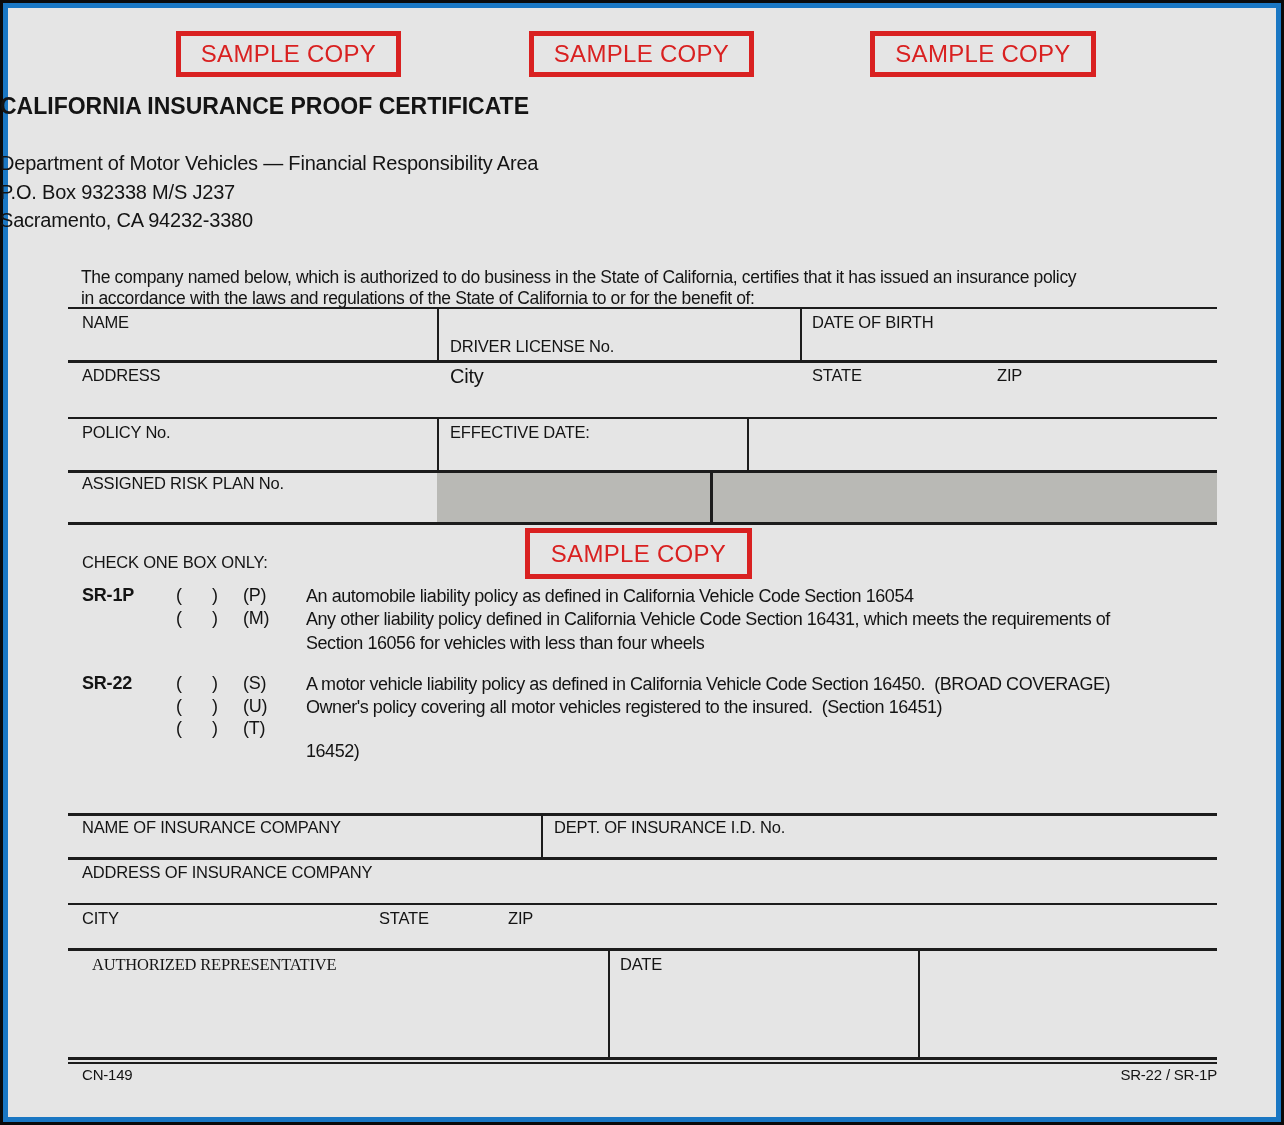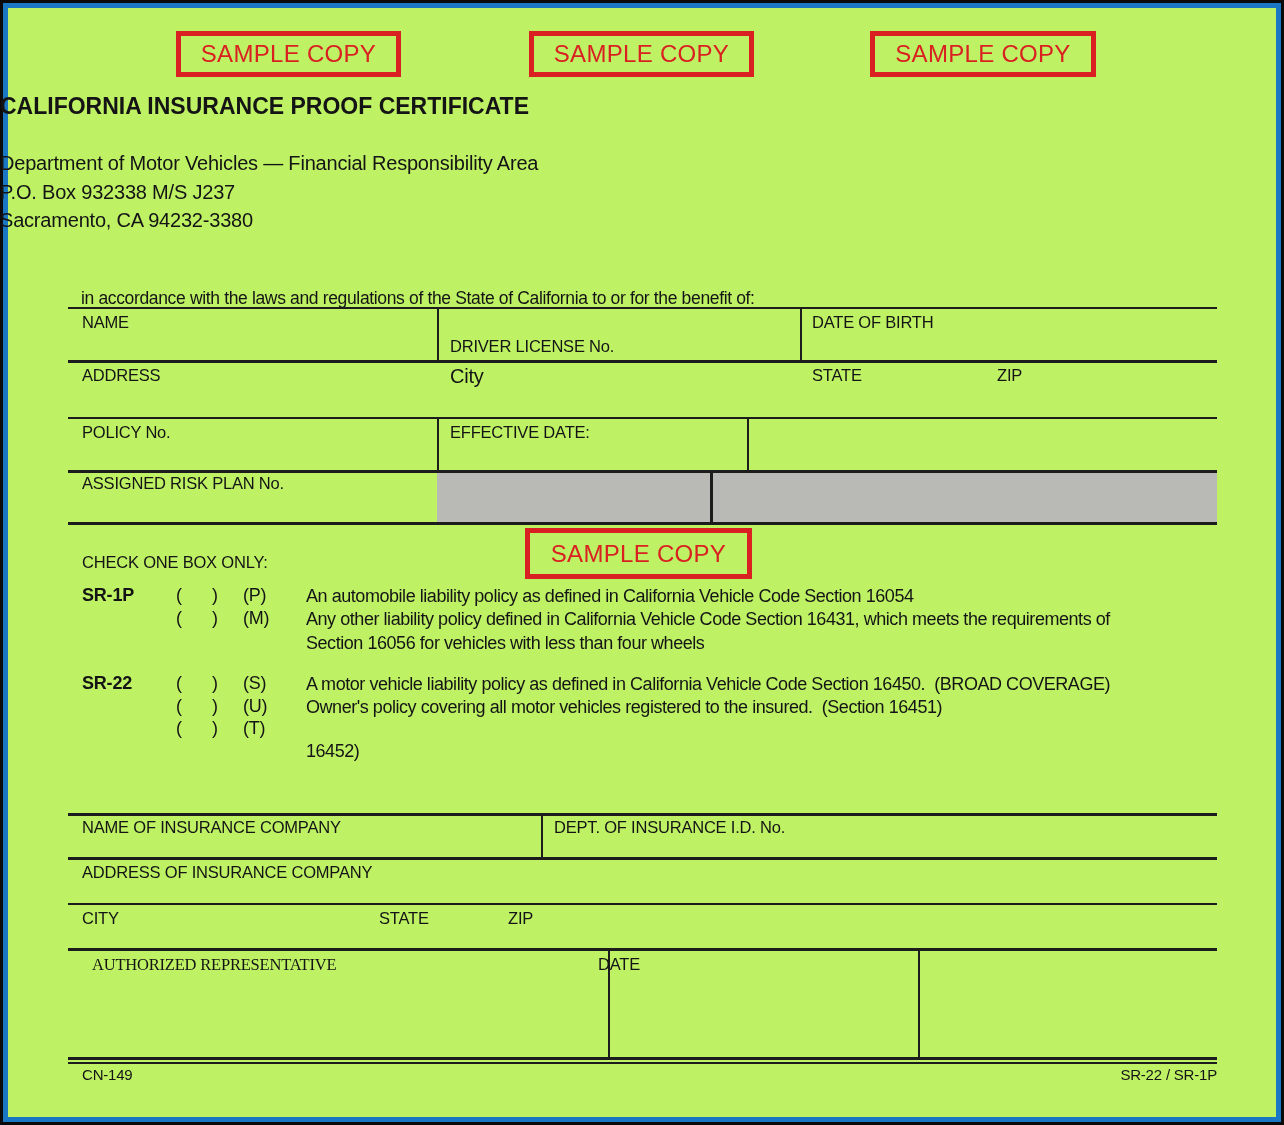--- a/index.html
+++ b/index.html
@@ -1,18 +1,18 @@
 <!DOCTYPE html>
 <html><head>
 <meta charset="utf-8">
 <style>
   html,body{margin:0;padding:0;background:#ffffff;}
   .page{
     position:relative; width:1284px; height:1125px;
-    background:#bef264; color:#141414; overflow:hidden;
+    background:#e5e5e5; color:#141414; overflow:hidden;
     font-family:"Liberation Sans", sans-serif;
   }
   .frame-black{position:absolute; inset:0; border:3px solid #0a0a0a; pointer-events:none;}
   .frame-blue{position:absolute; inset:3px; border:5px solid #1a77c3; pointer-events:none;}
   .abs{position:absolute; white-space:pre;}
   .center{left:0; width:1284px; text-align:left;}
   .title{font-size:23px; font-weight:bold; letter-spacing:0px;}
   .dept{font-size:20px; letter-spacing:-0.2px;}
   .body-txt{font-size:17.5px; letter-spacing:-0.35px; line-height:21px;}
   .label{font-size:16.5px; letter-spacing:-0.2px;}
@@ -41,20 +41,21 @@
 
   <div class="stamp" style="left:176px; top:31px; width:225px; height:46px;">SAMPLE COPY</div>
   <div class="stamp" style="left:529px; top:31px; width:225px; height:46px;">SAMPLE COPY</div>
   <div class="stamp" style="left:870px; top:31px; width:226px; height:46px;">SAMPLE COPY</div>
 
   <div class="abs center title" style="top:93px;">CALIFORNIA INSURANCE PROOF CERTIFICATE</div>
   <div class="abs center dept" style="top:152px;">Department of Motor Vehicles — Financial Responsibility Area</div>
   <div class="abs center dept" style="top:181px;">P.O. Box 932338 M/S J237</div>
   <div class="abs center dept" style="top:209px;">Sacramento, CA 94232-3380</div>
 
+  <div class="abs body-txt" style="left:81px; top:267px;">The company named below, which is authorized to do business in the State of California, certifies that it has issued an insurance policy</div>
   <div class="abs body-txt" style="left:81px; top:288px;">in accordance with the laws and regulations of the State of California to or for the benefit of:</div>
 
   <div class="hline" style="left:68px; top:307px; width:1149px; height:2px;"></div>
   <div class="vline" style="left:437px; top:309px; width:2px; height:51px;"></div>
   <div class="vline" style="left:800px; top:309px; width:2px; height:51px;"></div>
   <div class="hline" style="left:68px; top:360px; width:1149px; height:3px;"></div>
   <div class="hline" style="left:68px; top:417px; width:1149px; height:2px;"></div>
   <div class="vline" style="left:437px; top:419px; width:2px; height:51px;"></div>
   <div class="vline" style="left:747px; top:419px; width:2px; height:51px;"></div>
   <div class="hline" style="left:68px; top:470px; width:1149px; height:3px;"></div>
@@ -137,21 +138,21 @@
   <div class="field" style="left:545px; top:838px; width:665px; height:17px;"></div>
   <div class="field" style="left:70px;  top:882px; width:1140px; height:19px;"></div>
   <div class="field" style="left:130px; top:928px; width:240px; height:18px;"></div>
   <div class="field" style="left:440px; top:928px; width:60px;  height:18px;"></div>
   <div class="field" style="left:550px; top:928px; width:200px; height:18px;"></div>
 
   <div class="hline" style="left:68px; top:948px; width:1149px; height:3px;"></div>
   <div class="vline" style="left:608px; top:951px; width:2px; height:106px;"></div>
   <div class="vline" style="left:918px; top:951px; width:2px; height:106px;"></div>
   <div class="abs label" style="left:92px; top:955px;font-family:Liberation Serif, serif;">AUTHORIZED REPRESENTATIVE</div>
-  <div class="abs label" style="left:598px; top:955px;">DATE</div>
+  <div class="abs label" style="left:620px; top:955px;">DATE</div>
   <div class="hline" style="left:68px; top:1057px; width:1149px; height:3px;"></div>
   <div class="hline" style="left:68px; top:1062px; width:1149px; height:2px;"></div>
 
   <div class="field" style="left:70px;  top:978px; width:535px; height:77px;"></div>
   <div class="field" style="left:612px; top:978px; width:303px; height:77px;"></div>
 
   <div class="abs footer-txt" style="left:82px; top:1066px;">CN-149</div>
   <div class="abs footer-txt" style="right:67px; top:1066px;">SR-22 / SR-1P</div>
 </div>
 

